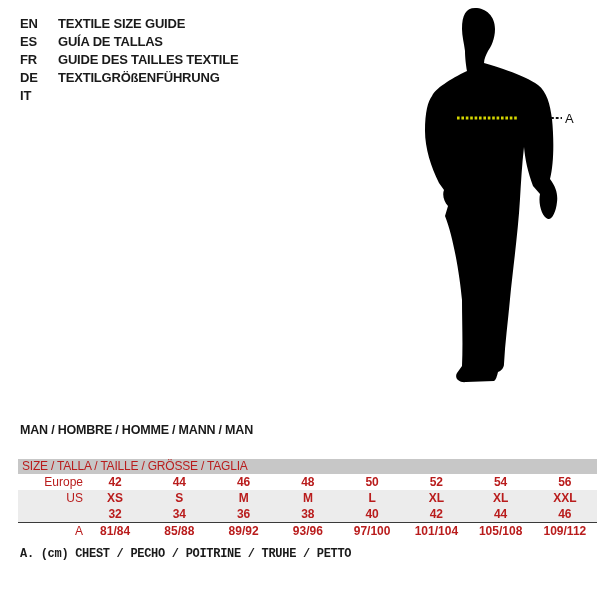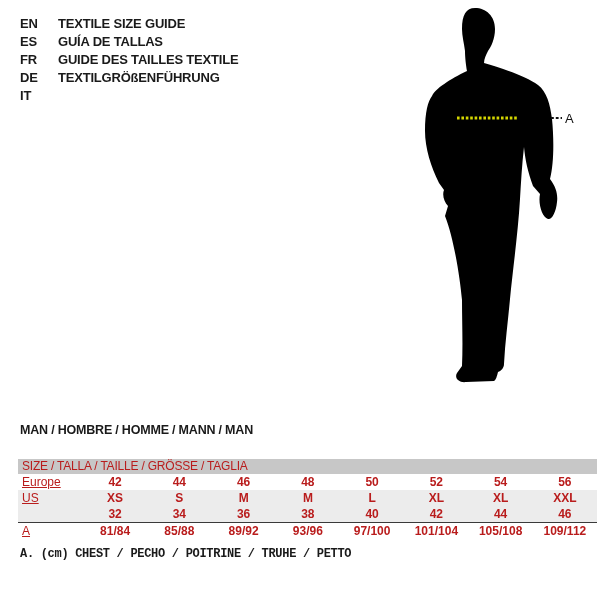--- a/index.html
+++ b/index.html
@@ -23,21 +23,21 @@
   .figure-wrap svg{display:block;}
   .measure-a{font-family:"Liberation Sans",sans-serif;font-size:13px;fill:#111;}
 
   
   .section-title{position:absolute;left:20px;top:423px;font-size:12.5px;font-weight:bold;letter-spacing:-0.2px;margin:0;}
 
   
   .size-table{position:absolute;left:18px;top:447px;width:579px;font-size:12px;color:#b91c1c;margin-top:12px;}
   .t-header{height:15px;line-height:15px;padding-left:4px;font-size:12px;letter-spacing:-0.2px;}
   .t-row{display:flex;height:16px;line-height:16px;}
-  .t-label{flex:0 0 61px;padding-left:4px;text-align:left;text-decoration:underline;}
+  .t-label{flex:0 0 61px;padding-left:4px;text-align:right;}
   .t-cell{flex:1;text-align:center;font-weight:bold;}
   .t-row.shaded{background:#ececec;}
   .t-row.a-row{border-top:1px solid #3a3a3a;}
 
   
   .footnote{position:absolute;left:20px;top:547px;font-size:12px;font-weight:bold;letter-spacing:-0.3px;white-space:nowrap;font-family:Liberation Mono, monospace;}
 </style>
 </head>
 <body>
 

